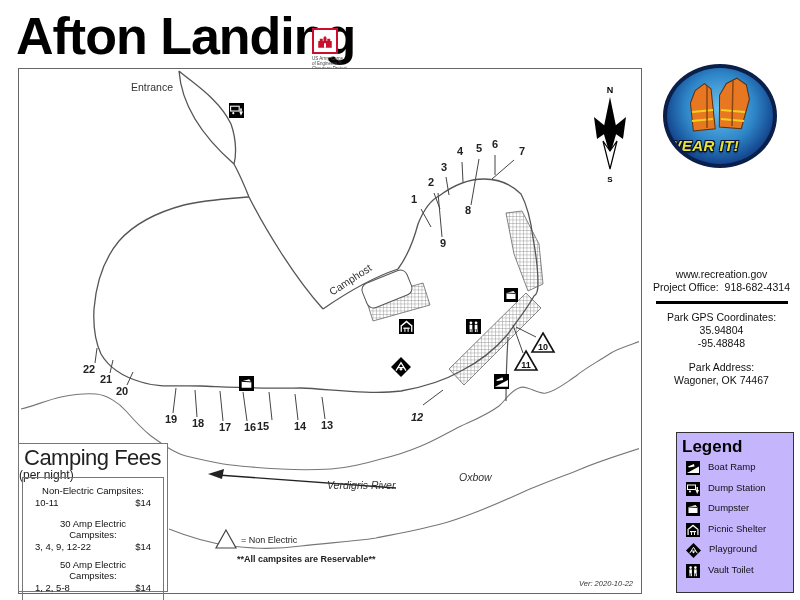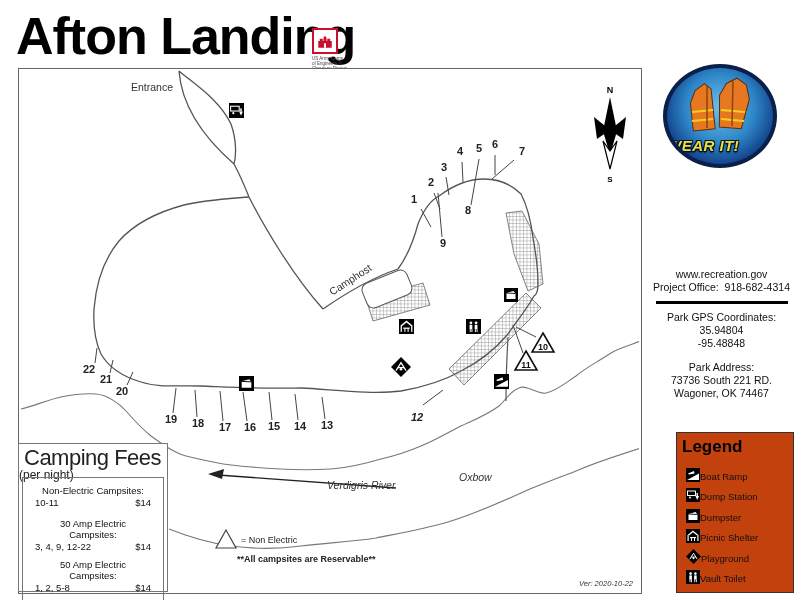--- a/index.html
+++ b/index.html
@@ -28,23 +28,23 @@
          border:4px solid #0a1f4a;box-sizing:border-box;overflow:hidden;}
   .badge svg{position:absolute;left:0;top:0;}
   .badge-text{position:absolute;left:0;right:0;bottom:10px;
               font-size:15px;font-weight:800;font-style:italic;color:#e8e337;letter-spacing:.5px;
               text-shadow:-1px -1px 0 #07102e,1px -1px 0 #07102e,-1px 1px 0 #07102e,1px 1px 0 #07102e,0 2px 2px #07102e;}
   
   .contact{position:absolute;left:643px;top:268px;width:157px;text-align:center;font-size:10.5px;line-height:13px;color:#111;}
   .contact .rule{height:2.5px;background:#000;width:132px;margin:7px auto;}
   .contact .gap{height:11px;}
   
-  .legend{position:absolute;left:676px;top:432px;width:118px;height:161px;border:1.5px solid #333;background:#c2410c;box-sizing:border-box;}
+  .legend{position:absolute;left:676px;top:432px;width:118px;height:161px;border:1.5px solid #333;background:#c4b5fd;box-sizing:border-box;}
   .legend-title{font-size:17px;font-weight:700;margin:4px 0 4px 5px;color:#000;}
-  .legend-row{display:flex;align-items:flex-end;padding-left:9px;height:20.5px;}
+  .legend-row{display:flex;align-items:flex-start;gap:8px;padding-left:9px;height:20.5px;}
   .legend-row .lab{font-size:9.5px;color:#111;}
   
   .fees{position:absolute;left:18px;top:443px;width:150px;height:149px;background:#fff;border:1px solid #777;box-sizing:border-box;z-index:5;}
   .fees-title{font-size:22px;font-weight:400;color:#222;margin:1px 0 0 5px;letter-spacing:-.5px;}
   .fees-sub{font-size:12px;text-align:left;margin-right:14px;margin-top:-3px;color:#222;}
   .fees-inner{position:absolute;left:3px;top:33px;width:142px;height:124px;border:1px solid #777;box-sizing:border-box;padding:3px 12px;font-size:9.5px;color:#111;}
   .fee-name{text-align:center;margin-top:4px;}
   .fee-row{display:flex;justify-content:space-between;margin-top:1px;}
   .fee-sp2{margin-top:10px;}
   .fee-sp3{margin-top:7px;}
@@ -223,21 +223,21 @@
         <span class="site-num" style="left: 415px; top: 92px;">3</span>
         <span class="site-num" style="left: 431px; top: 76px;">4</span>
         <span class="site-num" style="left: 450px; top: 73px;">5</span>
         <span class="site-num" style="left: 466px; top: 69px;">6</span>
         <span class="site-num" style="left: 493px; top: 76px;">7</span>
         <span class="site-num" style="left: 439px; top: 135px;">8</span>
         <span class="site-num" style="left: 414px; top: 168px;">9</span>
         <span class="site-num" style="left: 388px; top: 342px; font-style: italic;">12</span>
         <span class="site-num" style="left: 298px; top: 350px;">13</span>
         <span class="site-num" style="left: 271px; top: 351px;">14</span>
-        <span class="site-num" style="left: 245px; top: 351px;">15</span>
+        <span class="site-num" style="left: 234px; top: 351px;">15</span>
         <span class="site-num" style="left: 221px; top: 352px;">16</span>
         <span class="site-num" style="left: 196px; top: 352px;">17</span>
         <span class="site-num" style="left: 169px; top: 348px;">18</span>
         <span class="site-num" style="left: 142px; top: 344px;">19</span>
         <span class="site-num" style="left: 93px; top: 316px;">20</span>
         <span class="site-num" style="left: 77px; top: 304px;">21</span>
         <span class="site-num" style="left: 60px; top: 294px;">22</span>
       </div>
   </div>
 
@@ -261,21 +261,20 @@
 
   <div class="contact">
     <div>www.recreation.gov</div>
     <div><span>Project Office:</span>&nbsp; <span>918-682-4314</span></div>
     <div class="rule"></div>
     <div>Park GPS Coordinates:</div>
     <div>35.94804</div>
     <div>-95.48848</div>
     <div class="gap"></div>
     <div>Park Address:</div>
-    <div>73736 South 221 RD.</div>
     <div>Wagoner, OK 74467</div>
   </div>
 
   <div class="legend">
     <div class="legend-title">Legend</div>
     <div class="legend-row">
       <svg width="14" height="14">
           <use href="#sym-boat-ramp"></use>
         </svg>
       <span class="lab">Boat Ramp</span>

